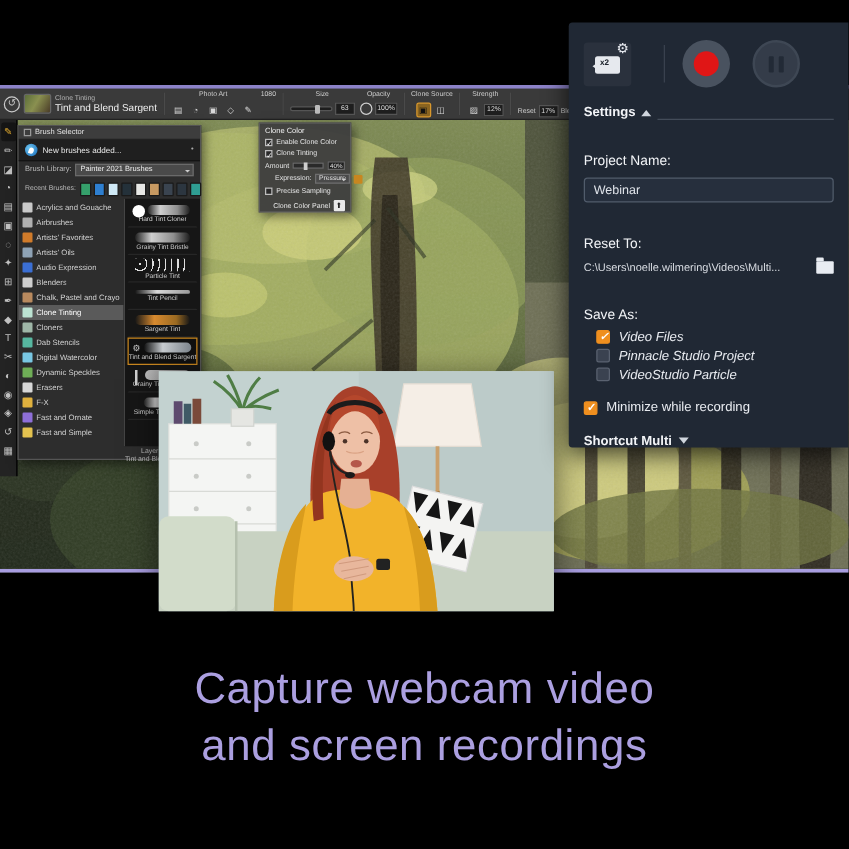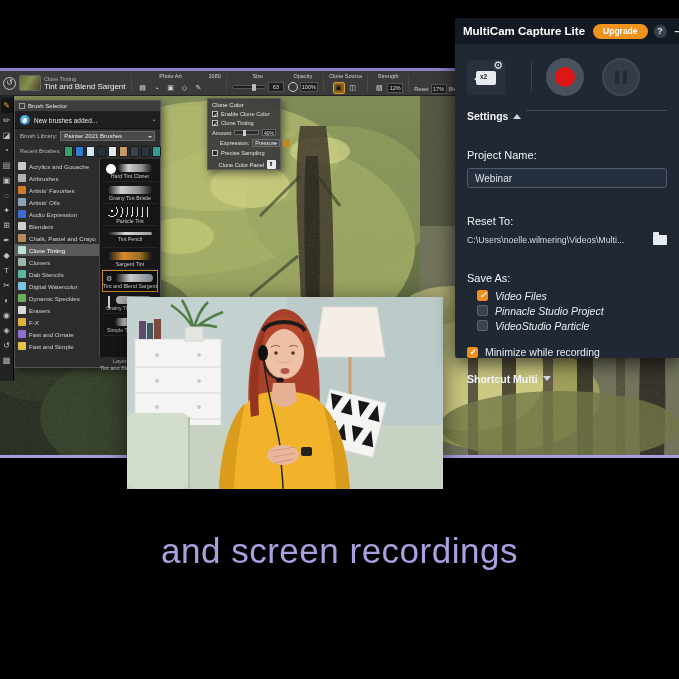--- a/index.html
+++ b/index.html
@@ -125,21 +125,21 @@
   .cam-lens { position:absolute; left:2px; top:14px; width:0; height:0;
     border:5px solid transparent; border-right:7px solid #e6e9ee; }
   .cam-badge { position:absolute; left:13px; top:13px; font-size:6.5px; color:#20262f; font-weight:bold; }
   .cam-gear { position:absolute; right:2px; top:0px; font-size:11px; color:#e6e9ee; line-height:11px; }
   .mc-divider { width:1px; height:30px; background:#39414e; margin:0 14px 0 26px; }
   .rec-btn { width:38px; height:38px; border-radius:50%; background:#49525f; display:flex; align-items:center; justify-content:center; margin-right:18px; }
   .rec-dot { width:20px; height:20px; border-radius:50%; background:#e01616; }
   .pause-btn { width:38px; height:38px; border-radius:50%; background:#343c49; border:2px solid #3e4754;
     display:flex; align-items:center; justify-content:center; gap:4px; }
   .pause-bar { width:4px; height:13px; background:#222a36; border-radius:1px; }
-  .mc-settings { margin-top:12px; display:flex; align-items:flex-start; gap:5px; }
+  .mc-settings { margin-top:12px; display:flex; align-items:flex-end; gap:5px; }
   .mc-settings-lbl { font-size:10.5px; font-weight:bold; color:#f2f4f7; }
   .tri-up { width:0; height:0; border:4px solid transparent; border-bottom:5px solid #cfd5dd; margin-bottom:3px; }
   .tri-down { width:0; height:0; border:4px solid transparent; border-top:5px solid #cfd5dd; margin-top:3px; }
   .mc-hline { flex:1; height:1px; background:#434c59; }
   .mc-label { margin-top:27px; font-size:11px; font-weight:normal; color:#f2f4f7; }
   .mc-input { margin-top:7px; width:100%; height:20px; background:#262f3d; border:1px solid #515c6b;
     border-radius:3px; color:#dfe3e9; font-size:10px; padding:0 7px; font-family:"Liberation Sans", sans-serif; }
   .mc-pathrow { margin-top:8px; display:flex; align-items:center; }
   .mc-path { font-size:8.8px; color:#d8dce2; white-space:nowrap; overflow:hidden; flex:1; }
   .folder { width:14px; height:10px; background:#e8ecf2; border-radius:1px; position:relative; margin-left:8px; flex:none; }
@@ -552,29 +552,20 @@
         <span class="cc-lbl">Precise Sampling</span>
       </div>
       <div class="cc-btnrow">
         <span class="cc-btn-lbl">Clone Color Panel</span>
         <span class="cc-btn-ico"></span>
       </div>
     </div>
   </div>
 
   <div class="multicam">
-    <div class="mc-title">
-      <span class="mc-title-txt">MultiCam Capture Lite</span>
-      <button class="upgrade">Upgrade</button>
-      <span class="mc-ctl">
-        <span class="help">?</span>
-        <span class="winbtn">–</span>
-
-      </span>
-    </div>
     <div class="mc-body">
       <div class="mc-toolbar">
         <div class="cam-btn">
           <span class="cam-lens"></span>
           <span class="cam-body"></span>
           <span class="cam-badge">x2</span>
           <span class="cam-gear">⚙</span>
         </div>
         <div class="mc-divider"></div>
         <div class="rec-btn">
@@ -706,16 +697,17 @@
         <path d="M154,158 C154,172 156,182 156,192" stroke="#23231f" stroke-width="1.5" fill="none"></path>
 
         <ellipse cx="156" cy="158" rx="16" ry="10" fill="#e8b79c"></ellipse>
         <path d="M144,154 L168,150 M146,160 L168,156 M148,166 L166,162" stroke="#d09a7e" stroke-width="1" fill="none"></path>
         <rect x="174" y="150" width="11" height="9" rx="2" fill="#222"></rect>
       </g>
     </svg>
   </div>
 
   <div class="caption">
+    <div>Capture webcam video</div>
     <div>and screen recordings</div>
   </div>
 
 </div>
 
 </body></html>

